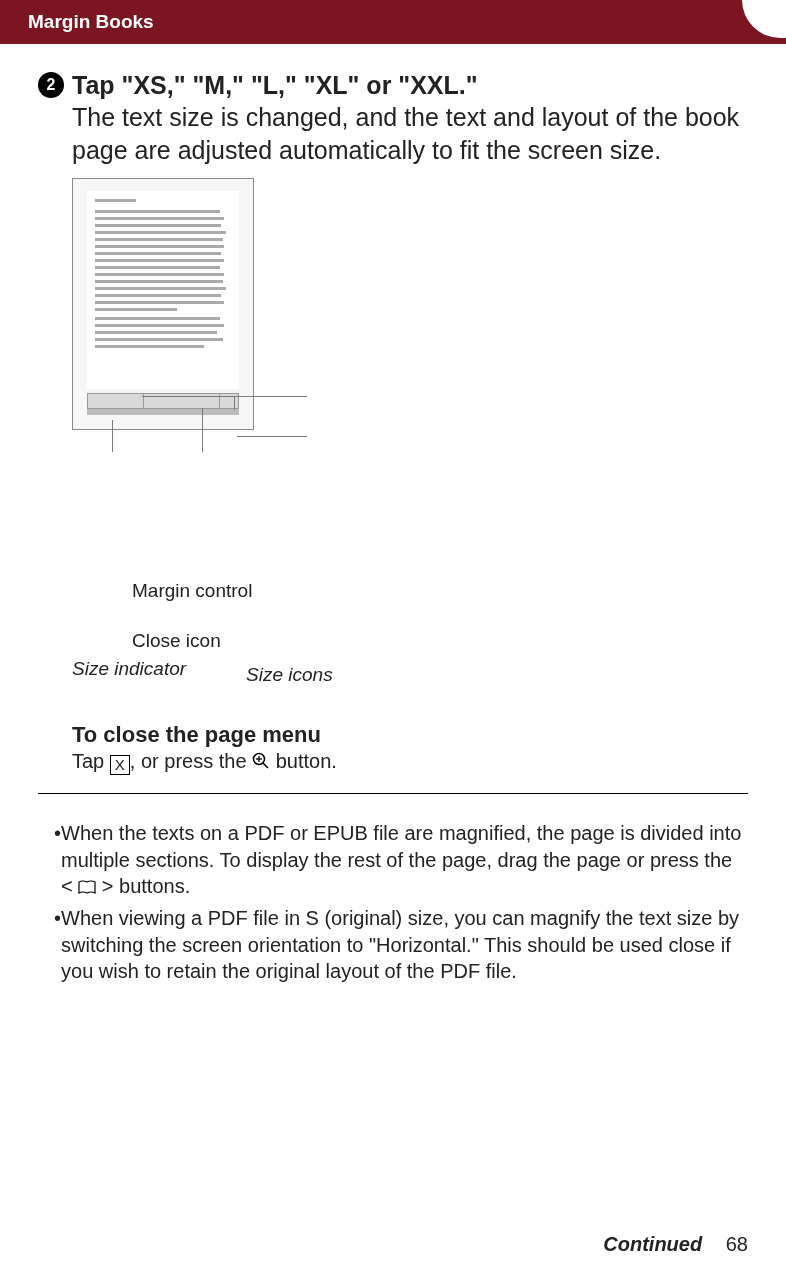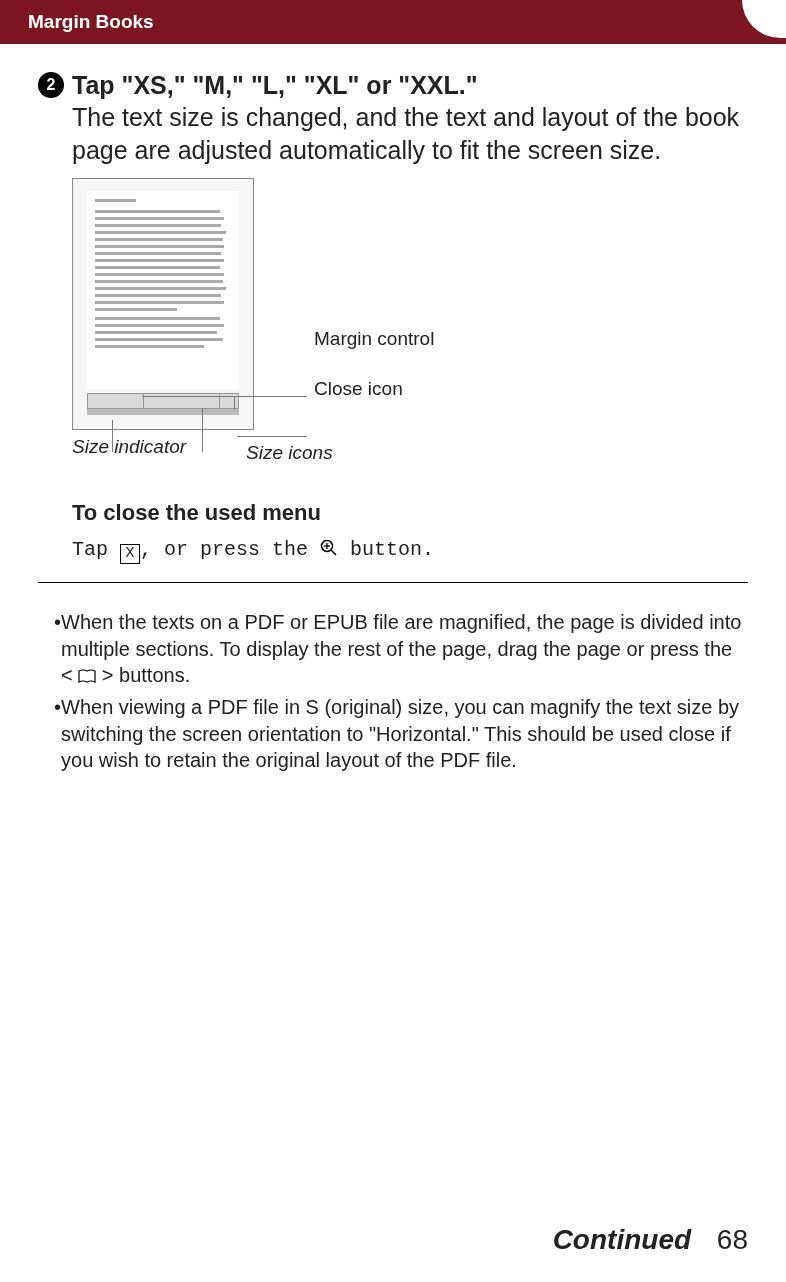--- a/index.html
+++ b/index.html
@@ -153,22 +153,21 @@
     margin-left: 34px;
     margin-top: 36px;
   }
   .close-menu-heading {
     font-family: Arial Black, Arial, sans-serif;
     font-weight: 900;
     font-size: 22px;
   }
   .close-menu-body {
     font-size: 20px;
-    margin-top: 12px;
-    font-family: Liberation Mono, monospace;
+    margin-top: 2px;
   }
   .x-box {
     display: inline-block;
     border: 1px solid #000;
     width: 18px;
     height: 18px;
     line-height: 18px;
     text-align: center;
     font-size: 15px;
     vertical-align: -2px;
@@ -203,21 +202,21 @@
   }
   .nav-icon {
     display:inline-block;
     vertical-align:-2px;
   }
 
   .footer {
     position: absolute;
     bottom: 26px;
     right: 38px;
-    font-size: 28px;
+    font-size: 20px;
   }
   .footer .cont {
     font-style: italic;
     font-weight: bold;
     margin-right: 18px;
   }
 
   
   .line {
     position: absolute;
@@ -235,21 +234,21 @@
 <div class="content">
 
   <div class="step-row">
     <span class="step-badge">2</span>
     <div>
       <div class="step-heading">Tap "XS," "M," "L," "XL" or "XXL."</div>
     </div>
   </div>
   <div class="step-body step-indent">The text size is changed, and the text and layout of the book page are adjusted automatically to fit the screen size.</div>
 
-  <div class="diagram-area" style="position:relative;">
+  <div class="diagram-area" style="position:relative;flex-direction:column;">
     <div class="device-frame">
       <div class="device-page">
         <div class="page-text-lines">
           <div class="ln" style="width:30%"></div>
           <div class="ln" style="width:92%;margin-top:8px"></div>
           <div class="ln" style="width:95%"></div>
           <div class="ln" style="width:93%"></div>
           <div class="ln" style="width:96%"></div>
           <div class="ln" style="width:94%"></div>
           <div class="ln" style="width:95%"></div>
@@ -294,21 +293,21 @@
       <div class="callout-label">Close icon</div>
     </div>
   </div>
 
   <div style="display:flex;font-style:italic;">
     <div class="size-indicator-label">Size indicator</div>
     <div class="callout-label" style="margin-left:60px;margin-top:12px">Size icons</div>
   </div>
 
   <div class="close-menu-block">
-    <div class="close-menu-heading">To close the used menu</div>
+    <div class="close-menu-heading">To close the page menu</div>
     <div class="close-menu-body">
       <span>Tap </span>
       <span class="x-box">X</span><span>, or press the </span><span class="mag-icon"><svg width="18" height="18" viewBox="0 0 18 18">
             <circle cx="7" cy="7" r="5.5" stroke="#000" fill="none" stroke-width="1.5"></circle>
             <line x1="11" y1="11" x2="16" y2="16" stroke="#000" stroke-width="1.5"></line>
             <line x1="7" y1="4" x2="7" y2="10" stroke="#000" stroke-width="1.3"></line>
             <line x1="4" y1="7" x2="10" y2="7" stroke="#000" stroke-width="1.3"></line>
           </svg></span><span> button.</span>
     </div>
   </div>

